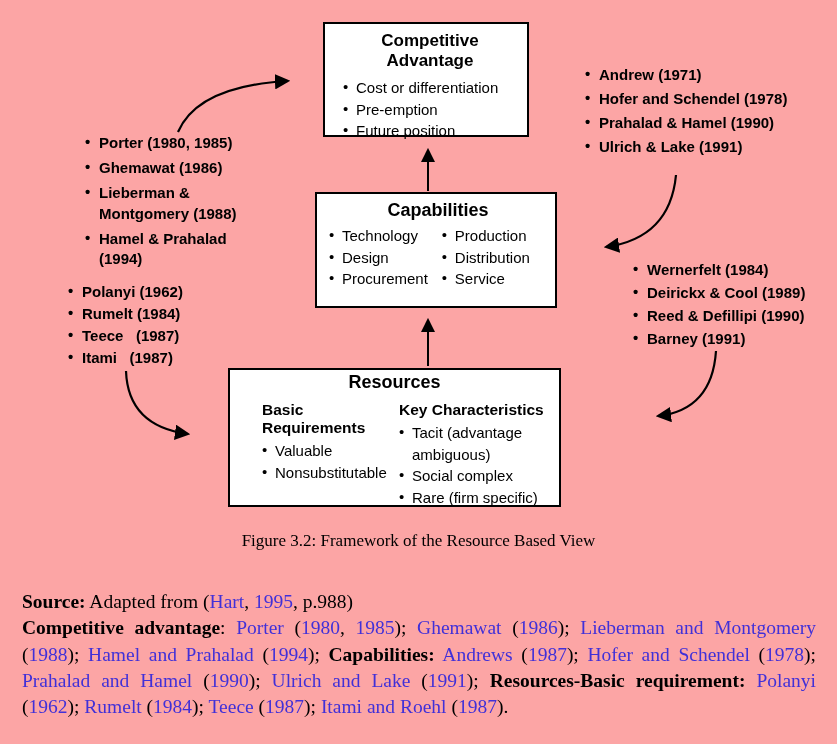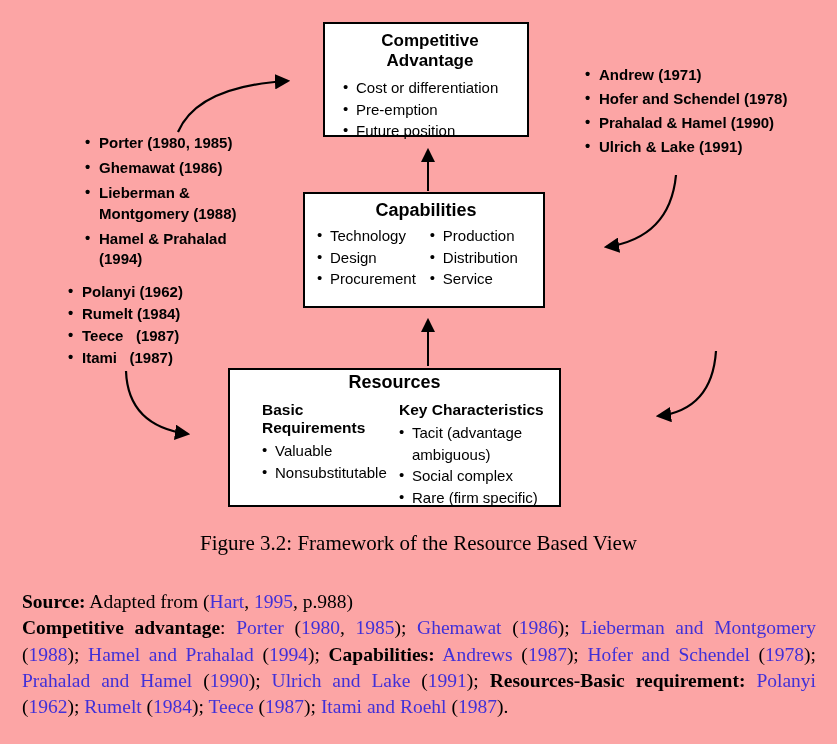--- a/index.html
+++ b/index.html
@@ -10,21 +10,21 @@
   
   .diagram{position:absolute;left:0;top:0;width:837px;height:520px;}
   .arrows{position:absolute;left:0;top:0;width:837px;height:520px;pointer-events:none;}
 
   .box{position:absolute;border:2px solid #000;background:#fff;box-sizing:border-box;
        font-size:15px;}
   .box-title{font-weight:bold;text-align:center;letter-spacing:0;}
 
   .box-ca{left:323px;top:22px;width:206px;height:115px;padding:7px 10px 0 18px;}
   .box-ca .box-title{font-size:17px;margin-bottom:6px;}
-  .box-cap{left:303px;top:192px;width:242px;height:116px;padding:6px 8px 0 12px;}
+  .box-cap{left:315px;top:192px;width:242px;height:116px;padding:6px 8px 0 12px;}
   .box-cap .box-title{font-size:18px;margin-bottom:4px;}
   .box-res{left:228px;top:368px;width:333px;height:139px;padding:2px 8px 0 8px;}
   .box-res .box-title{font-size:18px;margin-bottom:8px;}
 
   ul.blist{list-style:none;margin:0;padding:0;line-height:21.5px;}
   ul.blist li{position:relative;padding-left:13px;}
   ul.blist li::before{content:"\2022";position:absolute;left:0;top:-1px;font-size:15px;}
 
   .cap-cols{display:flex;}
   .cap-col1{width:118px;}
@@ -43,21 +43,21 @@
   .cites-tr{left:585px;top:63px;width:235px;}
   .cites-tr li{line-height:24px;}
   .cites-mr{left:633px;top:258px;width:200px;}
   .cites-mr li{line-height:23px;}
   .cites-bl{left:68px;top:281px;width:160px;}
   .cites-bl li{line-height:22px;}
   .cites li::before{content:"\2022";position:absolute;left:0;top:-1px;}
 
   
   .caption{position:absolute;left:0;top:531px;width:837px;text-align:center;
-           font-family:"Liberation Serif",serif;font-size:21px;}
+           font-family:"Liberation Serif",serif;font-size:17px;}
   .source{position:absolute;left:22px;top:589px;width:794px;
           font-family:"Liberation Serif",serif;font-size:19.5px;line-height:26.3px;
           text-align:justify;}
   .seg-bold{font-weight:bold;}
   .seg-plain{}
   .seg-link{color:var(--link,#4130d8);}
 </style>
 </head>
 <body style="--link: #4130d8;">
 
@@ -135,20 +135,28 @@
         </ul>
     </div>
     <div class="cites cites-tr">
       <ul>
           <li>Andrew (1971)</li>
           <li>Hofer and Schendel (1978)</li>
           <li>Prahalad &amp; Hamel (1990)</li>
           <li>Ulrich &amp; Lake (1991)</li>
         </ul>
     </div>
+    <div class="cites cites-mr">
+      <ul>
+          <li>Wernerfelt (1984)</li>
+          <li>Deirickx &amp; Cool (1989)</li>
+          <li>Reed &amp; Defillipi (1990)</li>
+          <li>Barney (1991)</li>
+        </ul>
+    </div>
     <div class="cites cites-bl">
       <ul>
           <li>Polanyi (1962)</li>
           <li>Rumelt (1984)</li>
           <li>Teece&nbsp;&nbsp; (1987)</li>
           <li>Itami&nbsp;&nbsp; (1987)</li>
         </ul>
     </div>
 
   </div>

